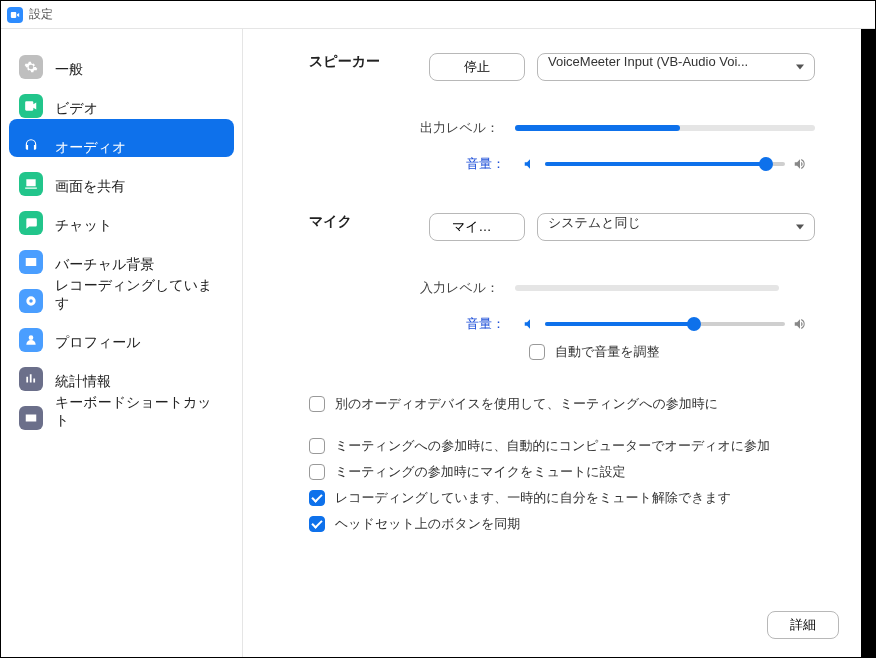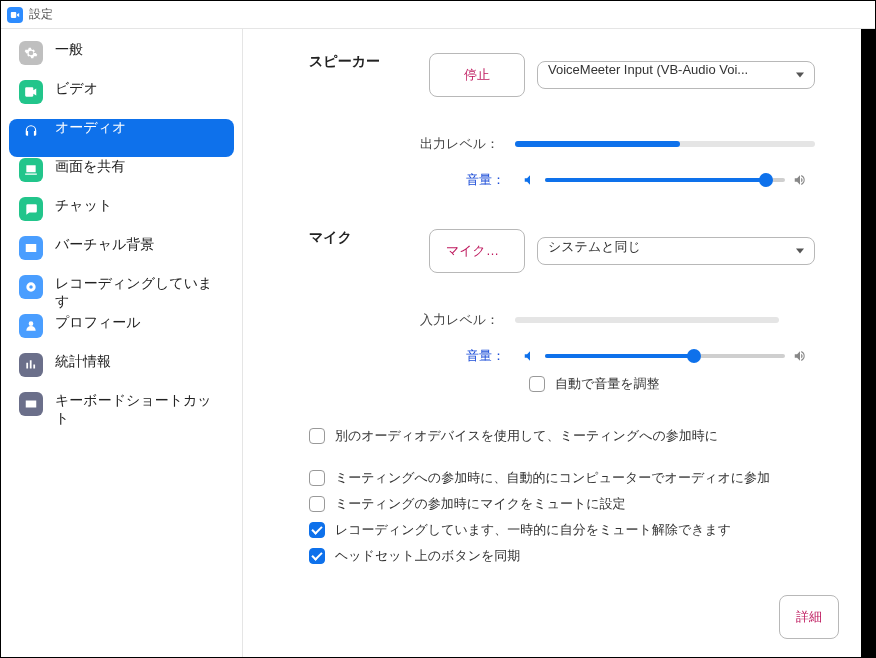--- a/index.html
+++ b/index.html
@@ -2,30 +2,30 @@
 <html><head>
 <meta charset="utf-8">
 <style>
 * { margin: 0; padding: 0; box-sizing: border-box; font-family: -apple-system, "Segoe UI", Meiryo, sans-serif; }
 body { width: 876px; height: 658px; background: #fff; border: 1px solid #000; position: relative; overflow: hidden; }
 .titlebar { height: 28px; display: flex; align-items: center; padding: 0 6px; font-size: 12px; color: #555; border-bottom: 1px solid #e5e5e5; }
 .titlebar .logo { width: 16px; height: 16px; background: #2d8cff; border-radius: 4px; display: flex; align-items: center; justify-content: center; margin-right: 6px; }
 .titlebar .logo svg { width: 10px; height: 10px; fill: #fff; }
 .body { display: flex; height: calc(100% - 28px); }
 .sidebar { width: 242px; border-right: 1px solid #e5e5e5; padding: 12px 8px; }
-.nav-item { display: flex; align-items: flex-start; height: 38px; padding: 0 10px; border-radius: 8px; cursor: pointer; font-size: 14px; color: #222; margin-bottom: 1px; }
+.nav-item { display: flex; align-items: flex-end; height: 38px; padding: 0 10px; border-radius: 8px; cursor: pointer; font-size: 14px; color: #222; margin-bottom: 1px; }
 .nav-item.active { background: #0e71eb; color: #fff; }
 .nav-icon { width: 24px; height: 24px; border-radius: 6px; display: flex; align-items: center; justify-content: center; margin-right: 12px; flex-shrink: 0; }
 .nav-item.active .nav-icon svg { fill: #fff; }
 .nav-icon svg { width: 14px; height: 14px; fill: #fff; }
 .content { flex: 1; padding: 24px 0 0 0; position: relative; overflow: hidden; }
 .section { display: flex; margin-bottom: 20px; }
 .section-label { width: 120px; padding-left: 0; margin-left: 66px; font-size: 14px; font-weight: bold; color: #222; }
 .section-body { flex: 1; padding-right: 60px; }
-.btn { border: 1px solid #b8b8b8; background: #fff; border-radius: 8px; height: 44px; padding: 0 16px; font-size: 13px; color: #be185d; cursor: pointer; display: inline-flex; align-items: center; justify-content: center; }
+.btn { border: 1px solid #b8b8b8; background: #fff; border-radius: 8px; height: 28px; padding: 0 22px; font-size: 13px; color: #000000; cursor: pointer; display: inline-flex; align-items: center; justify-content: center; }
 .select { border: 1px solid #b8b8b8; background: #fff; border-radius: 8px; height: 28px; padding: 0 26px 0 10px; font-size: 13px; color: #333; cursor: pointer; display: inline-flex; align-items: flex-start; position: relative; min-width: 0; }
 .select::after { content: ""; position: absolute; right: 10px; top: 50%; width: 0; height: 0; border-left: 4px solid transparent; border-right: 4px solid transparent; border-top: 5px solid #555; transform: translateY(-50%); }
 .level-bar { height: 6px; background: #e5e5e5; border-radius: 3px; position: relative; flex: 1; }
 .level-fill { position: absolute; left: 0; top: 0; bottom: 0; background: #0e71eb; border-radius: 3px; }
 .slider { height: 4px; background: #cfcfcf; border-radius: 2px; position: relative; flex: 1; cursor: pointer; }
 .slider-fill { position: absolute; left: 0; top: 0; bottom: 0; background: #0e71eb; border-radius: 2px; }
 .slider-thumb { width: 14px; height: 14px; background: #0e71eb; border-radius: 50%; position: absolute; top: 50%; transform: translate(-50%, -50%); }
 .vol-icon { width: 14px; height: 14px; fill: #888; margin: 0 8px; flex-shrink: 0; }
 .vol-icon.active { fill: #0e71eb; }
 .checkrow { display: flex; align-items: center; font-size: 13px; color: #333; margin-bottom: 8px; padding-left: 66px; }

